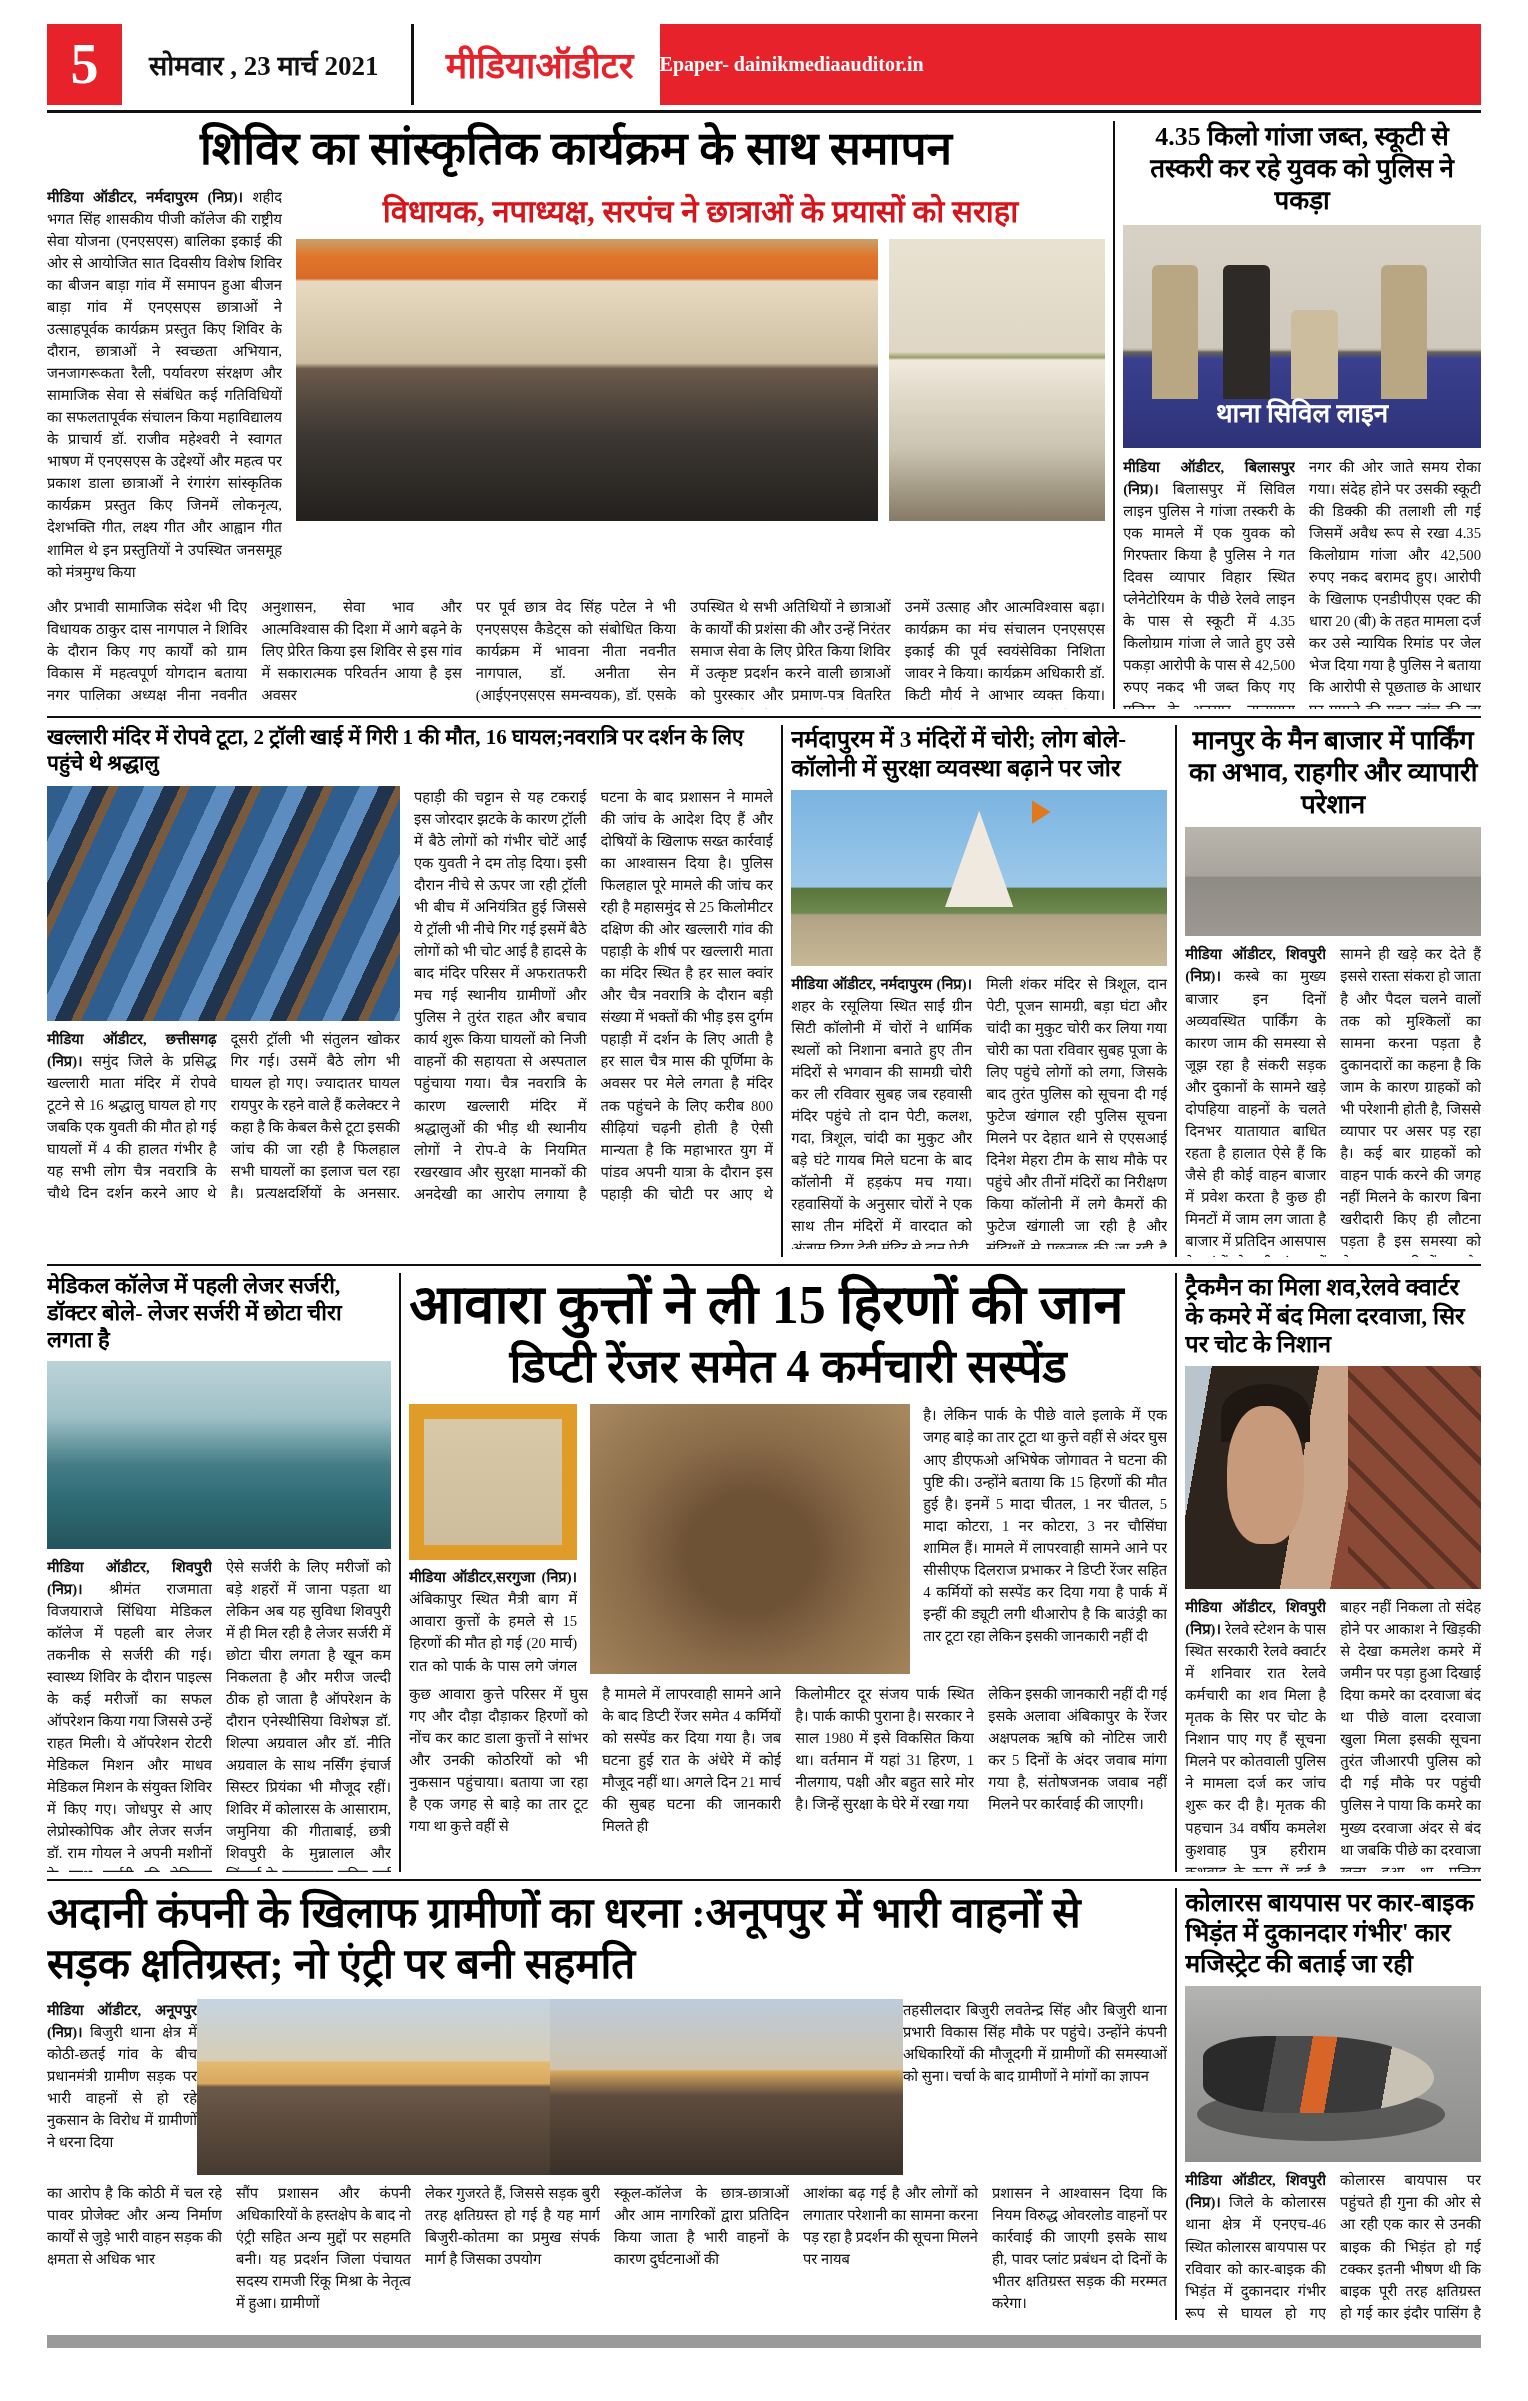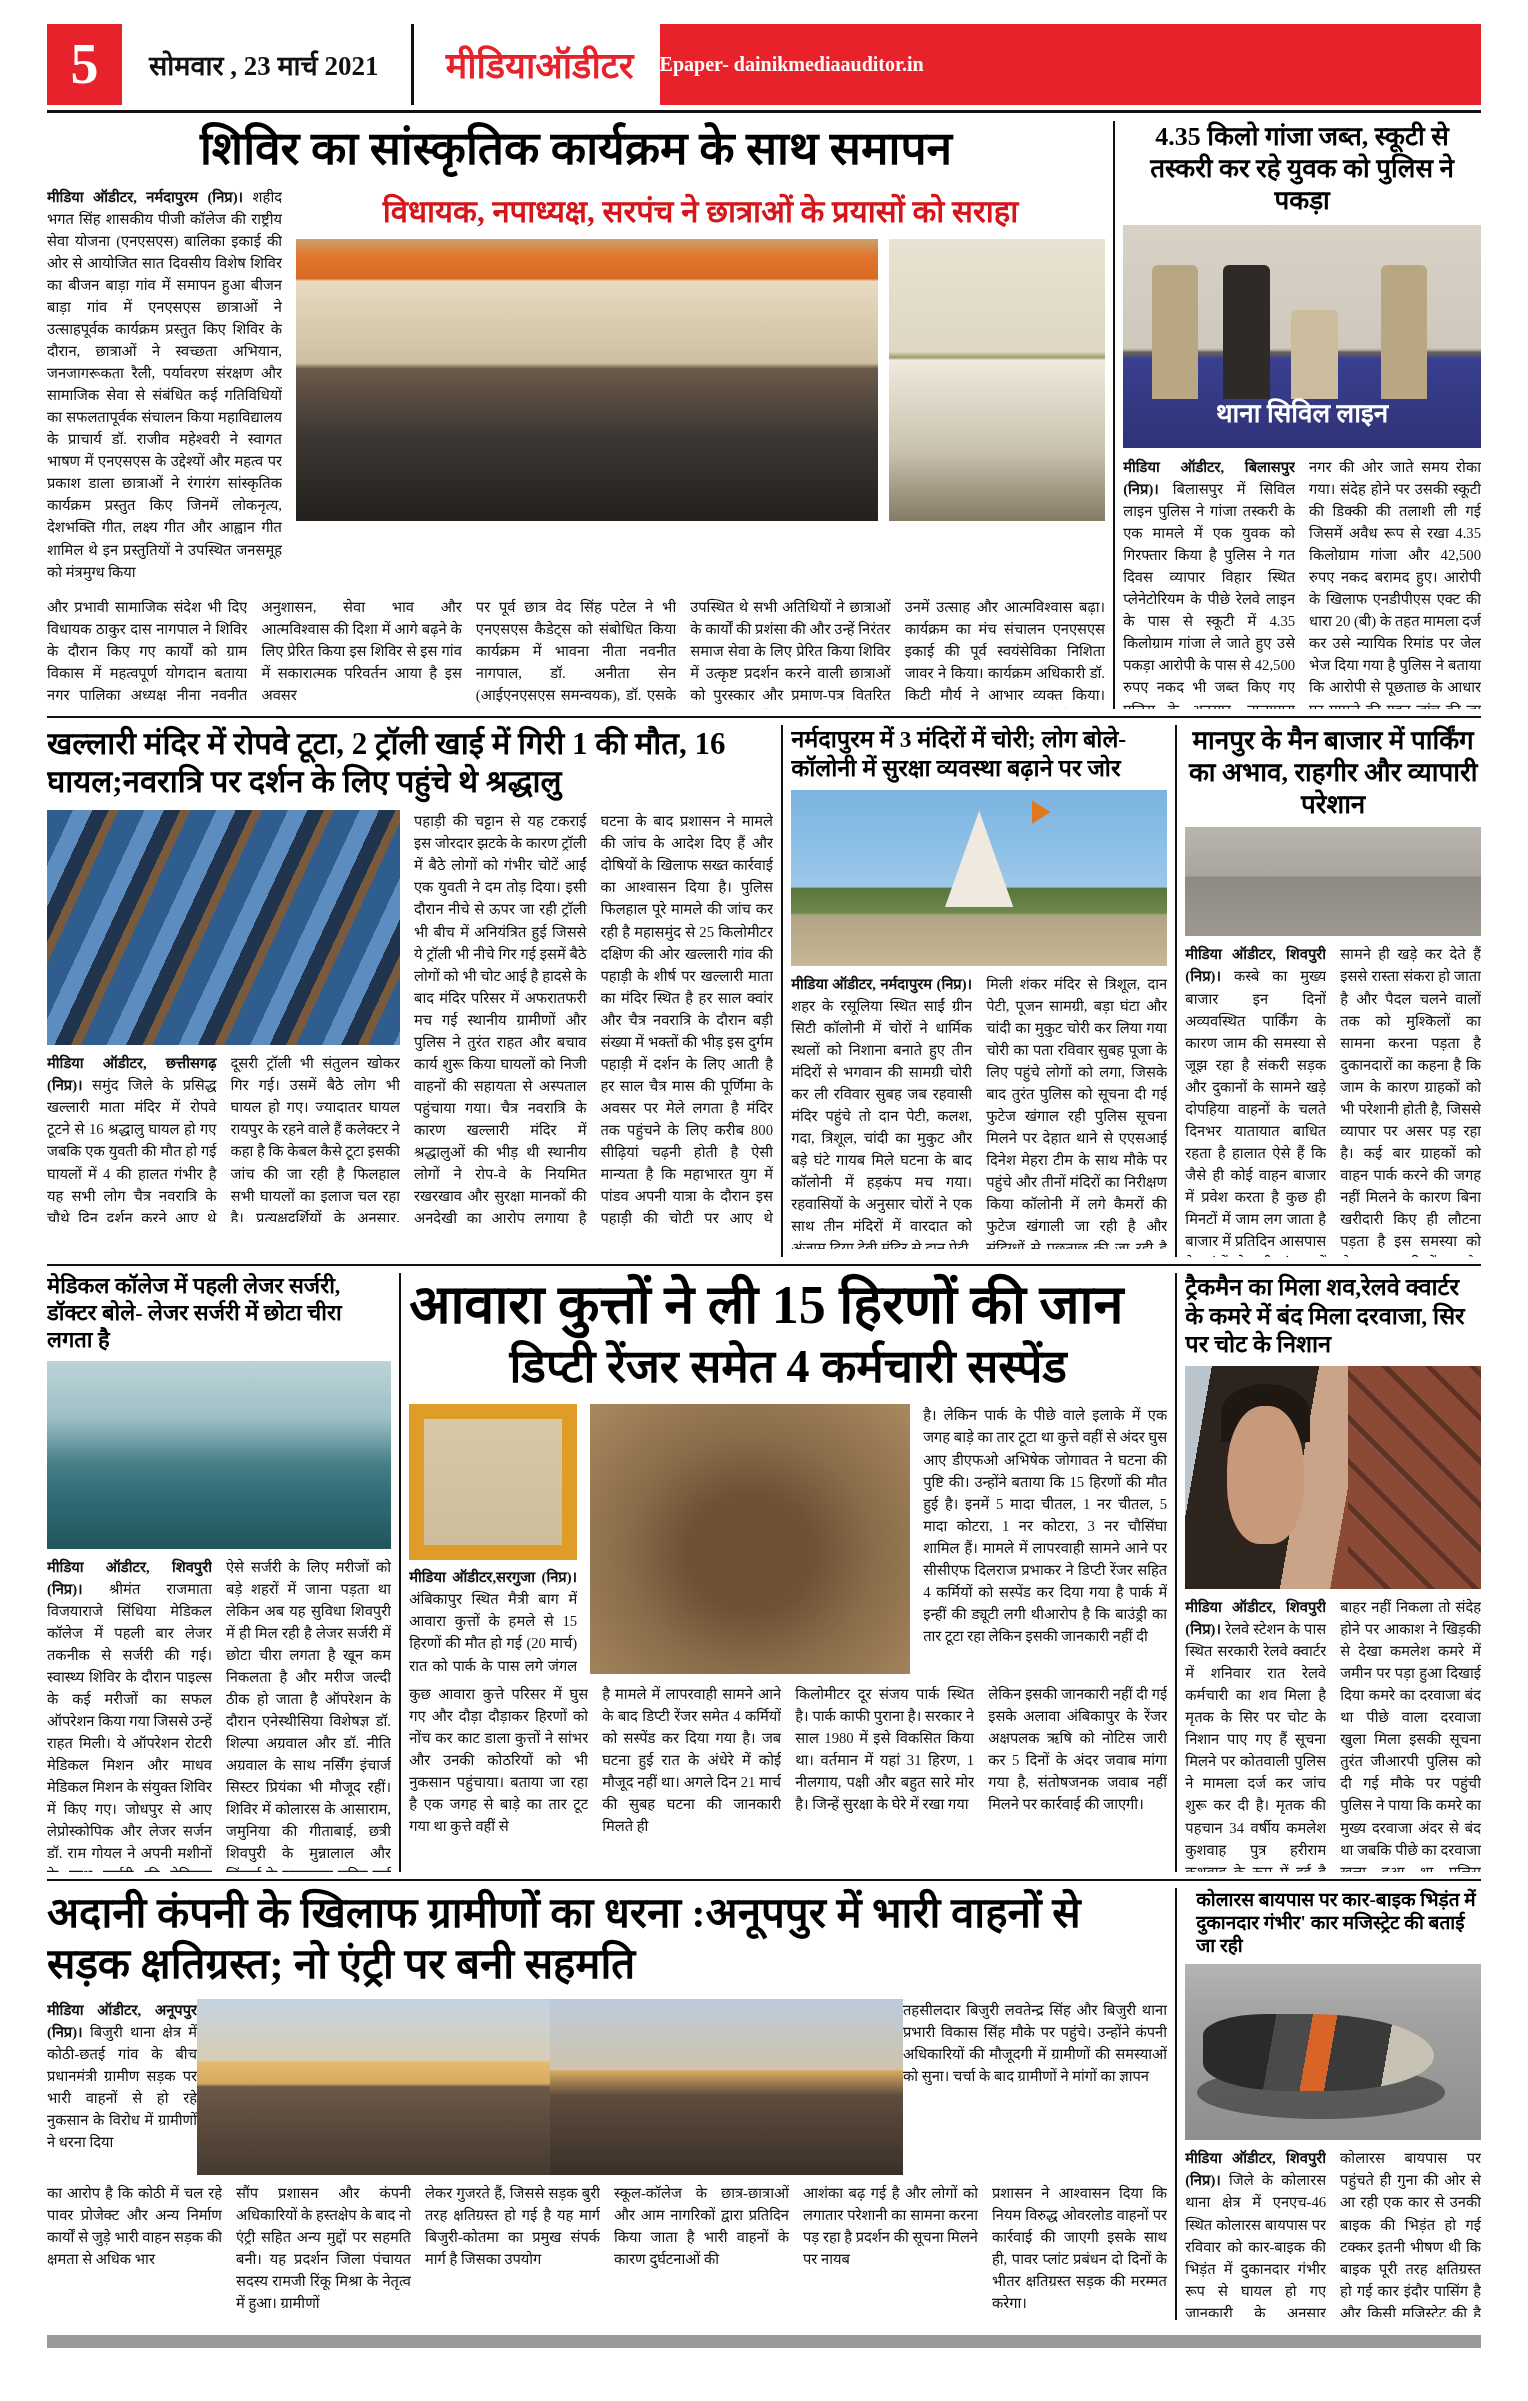--- a/index.html
+++ b/index.html
@@ -49,21 +49,21 @@
   .brick{position:absolute;right:0;top:0;width:45%;height:100%;background:repeating-linear-gradient(45deg,#8a4a36 0 26px,#5e3224 26px 31px),repeating-linear-gradient(-45deg,rgba(0,0,0,0) 0 26px,#5e3224 26px 31px);}
   .face{position:absolute;left:14%;top:18%;width:26%;height:62%;background:#c89a7c;border-radius:46% 46% 42% 42%;}
   .hair{position:absolute;left:12%;top:8%;width:30%;height:26%;background:#1e1712;border-radius:50% 50% 0 0;}
   .ph-protest1{background:linear-gradient(180deg,#c4d4e2 0,#d8cdb4 35%,#e3ba72 36%,#d8a85e 48%,#6b5847 50%,#463a30 100%);}
   .ph-protest2{background:linear-gradient(180deg,#bccbdc 0,#cfc3ac 40%,#d8a85e 41%,#5e4c3e 55%,#3a3028 100%);}
   .ph-crash{background:linear-gradient(180deg,#b4b4b2 0,#a2a2a0 30%,#8e8e8c 100%);}
   .bike{position:absolute;left:6%;top:28%;width:78%;height:44%;background:linear-gradient(100deg,#2a2a2a 0 30%,#4a4a4a 30% 45%,#d86428 45% 55%,#3a3a3a 55% 78%,#c8c2b4 78% 100%);border-radius:30% 60% 50% 40%;}
   .shadow{position:absolute;left:4%;top:58%;width:84%;height:30%;background:rgba(40,40,40,.55);border-radius:50%;}
   
   .main-hl{font-size:46px;}
-  .sub-red{color:#d6151b;font-weight:bold;font-size:31px;text-align:center;margin:3.5px 0 8.2px 0;} .h52{font-size:31px;} .h40{font-size:23.5px;} .h44{font-size:26px;} .h38{font-size:22px;} .h42{font-size:19px;margin-left:11px;}
+  .sub-red{color:#d6151b;font-weight:bold;font-size:31px;text-align:center;margin:3.5px 0 8.2px 0;} .h52{font-size:21px;} .h40{font-size:23.5px;} .h44{font-size:26px;} .h38{font-size:22px;} .h42{font-size:25px;}
   .deer-hl1{font-size:54px;}
   .deer-hl2{font-size:46px;text-align:center;}
   .adani-hl{font-size:42px;}
   .graybar{height:13px;background:#9a9a9a;margin:15.3px 0 0 0;}
 </style>
 </head>
 <body>
 
 <div class="page">
 

